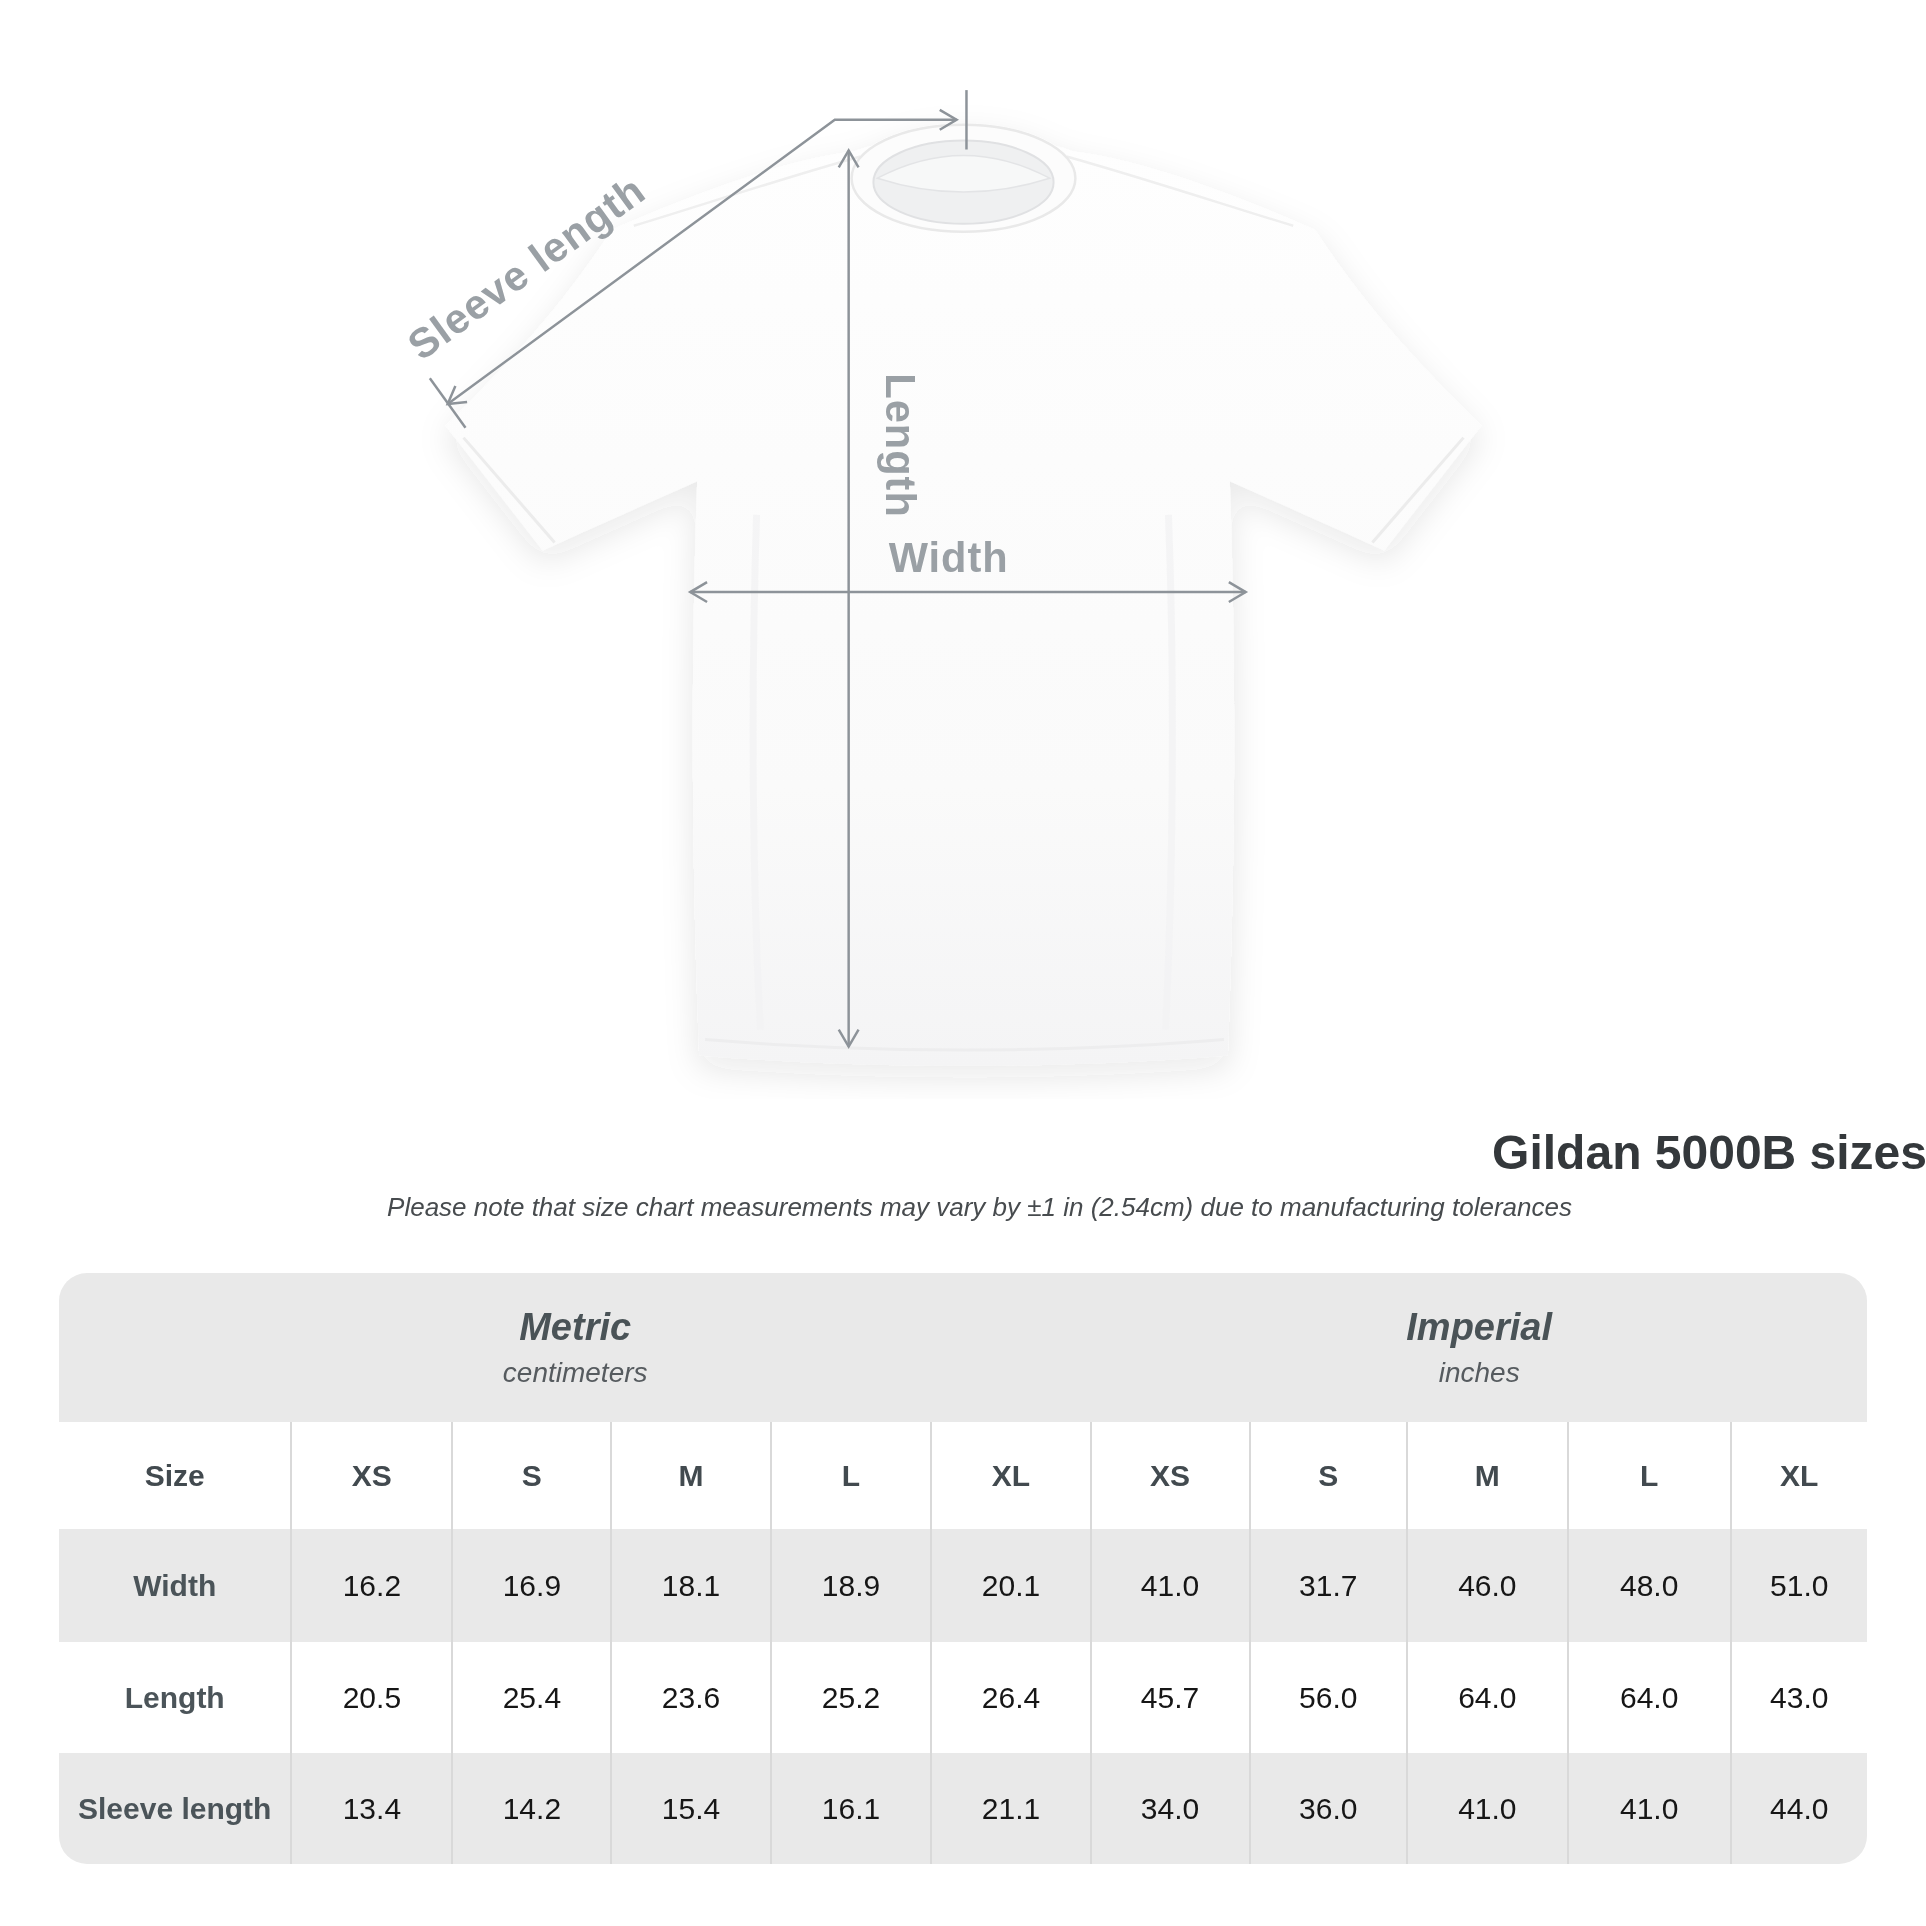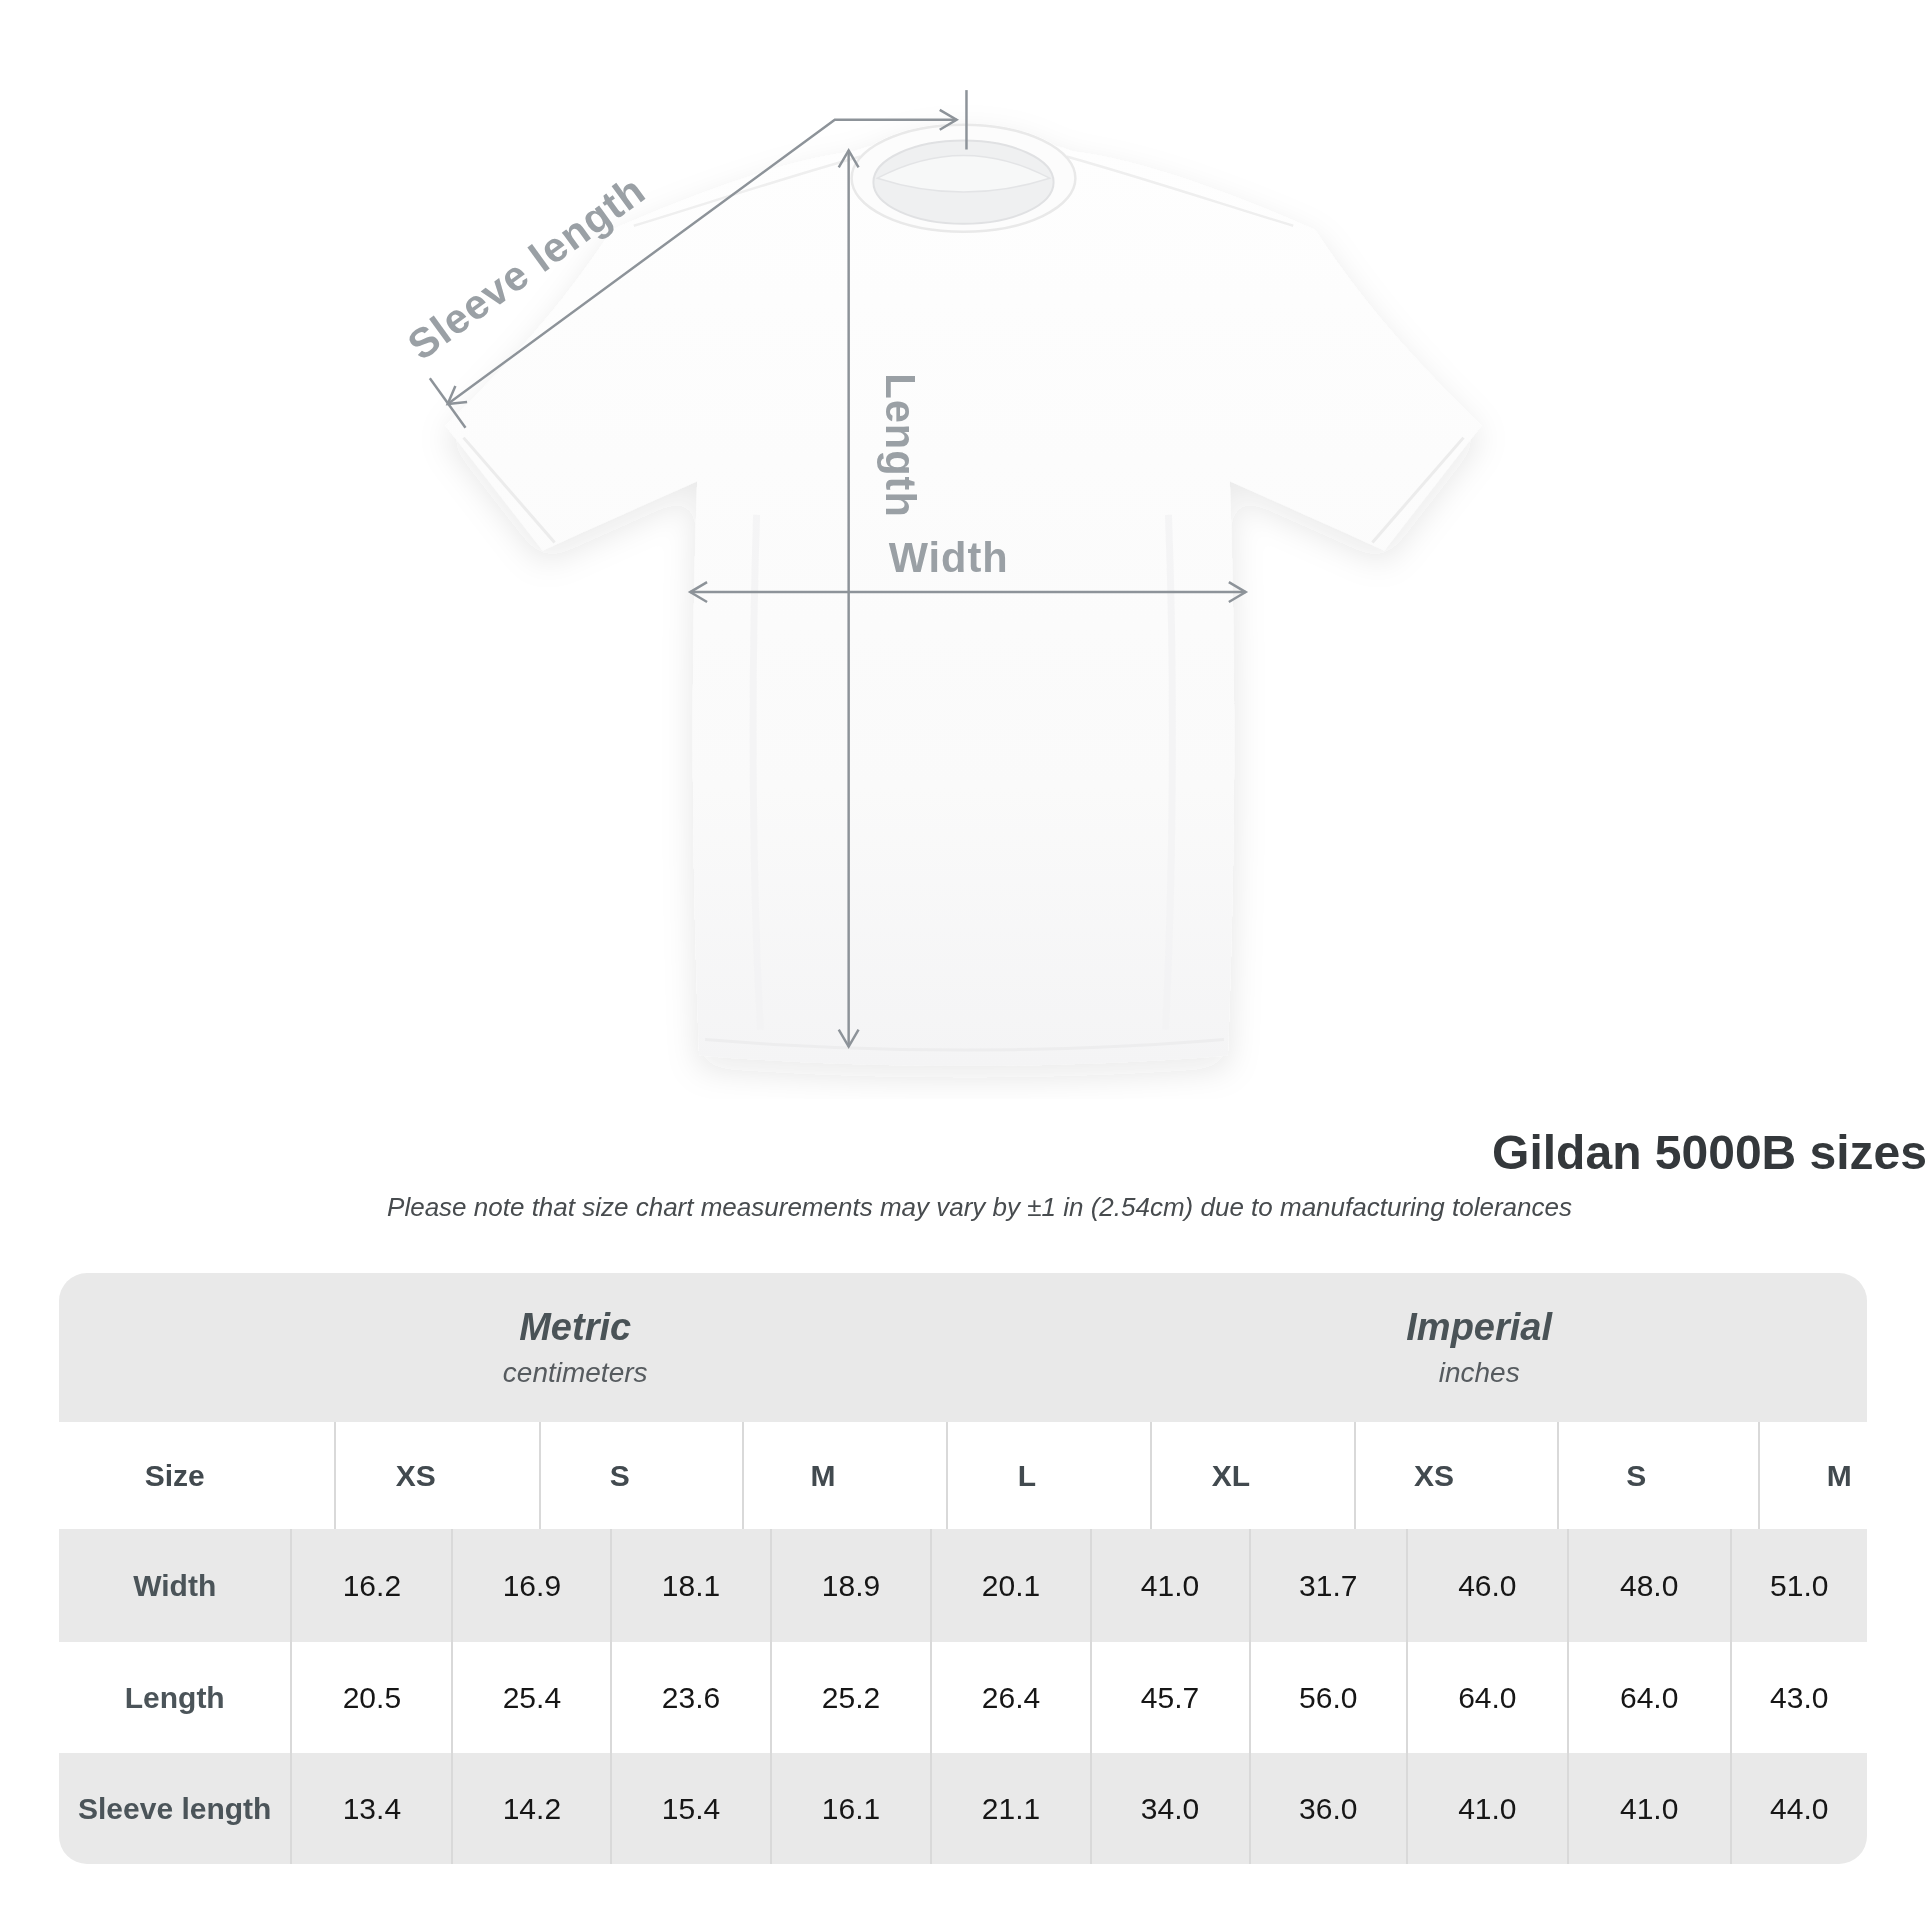--- a/index.html
+++ b/index.html
@@ -18,21 +18,21 @@
     font-size:26px;font-style:italic;color:#474b4e;}
 
   
   .size-table{position:absolute;left:59px;top:1273px;width:1808px;height:591px;
     border-radius:28px;overflow:hidden;background:#ffffff;}
   .unit-band{display:grid;grid-template-columns:57.1% 42.9%;height:149px;background:#e9e9e9;}
   .unit-cell{display:flex;flex-direction:column;align-items:center;justify-content:center;gap:8px;}
   .unit-label{font-size:38px;font-weight:bold;font-style:italic;color:#4a5357;}
   .unit-sub{font-size:28px;font-style:italic;color:#565b5f;}
   .trow{display:grid;grid-template-columns:12.8% 8.9% 8.8% 8.8% 8.9% 8.8% 8.8% 8.7% 8.9% 9.0% 7.6%;}
-  .trow.r-head{height:107px;background:#ffffff;gap:44px;}
+  .trow.r-head{height:107px;background:#ffffff;}
   .trow.r-gray{height:113px;background:#e9e9e9;}
   .trow.r-white{height:111px;background:#ffffff;}
   .trow.r-last{height:112px;}
   .tcell{display:flex;align-items:center;justify-content:center;
     font-size:30px;color:#161616;}
   .tcell + .tcell{border-left:2px solid #d9d9d9;}
   .col-head{font-weight:bold;color:#424a4f;}
   .row-label{font-weight:bold;color:#4b5459;}
 </style>
 </head>

